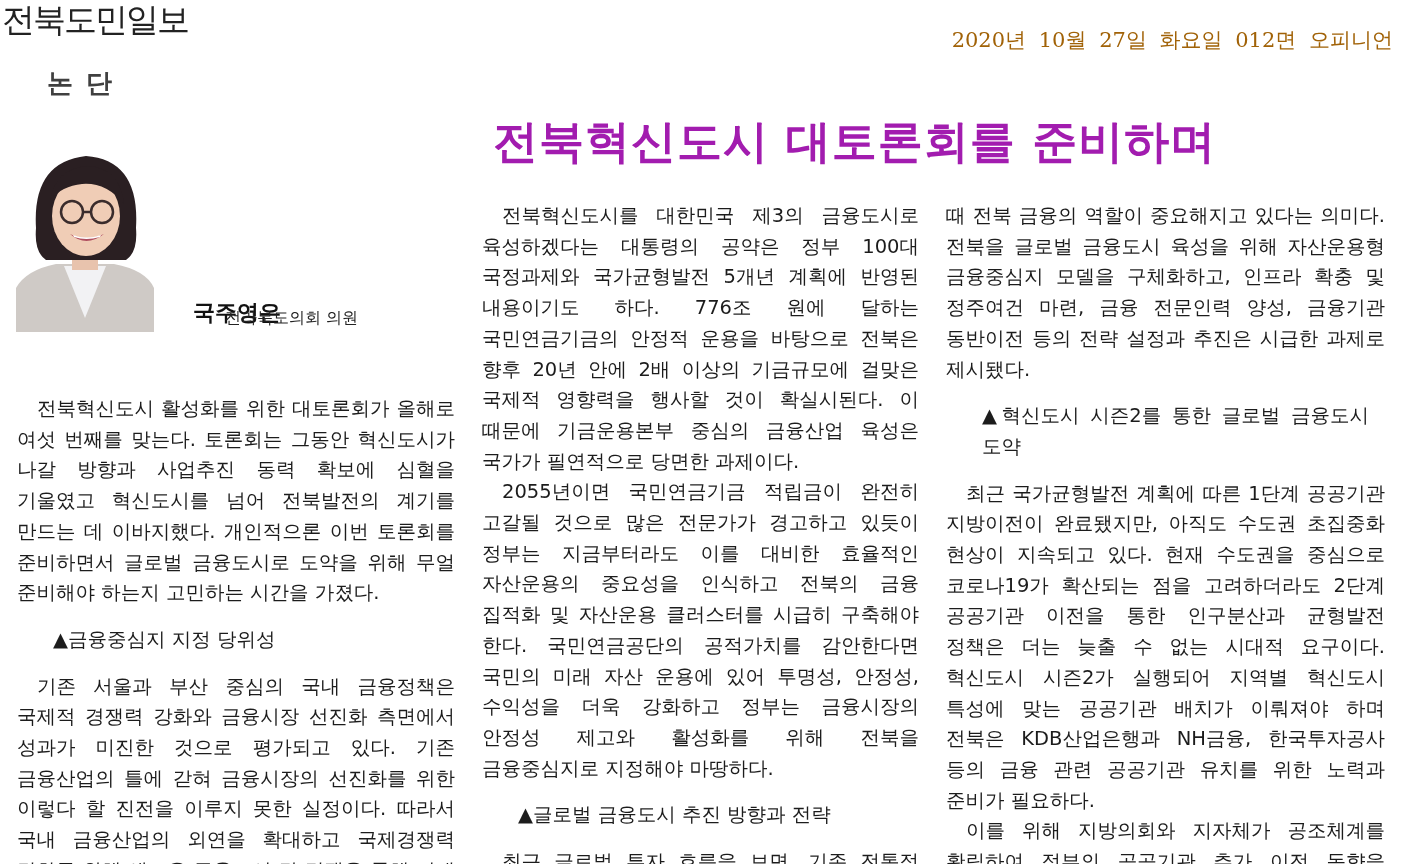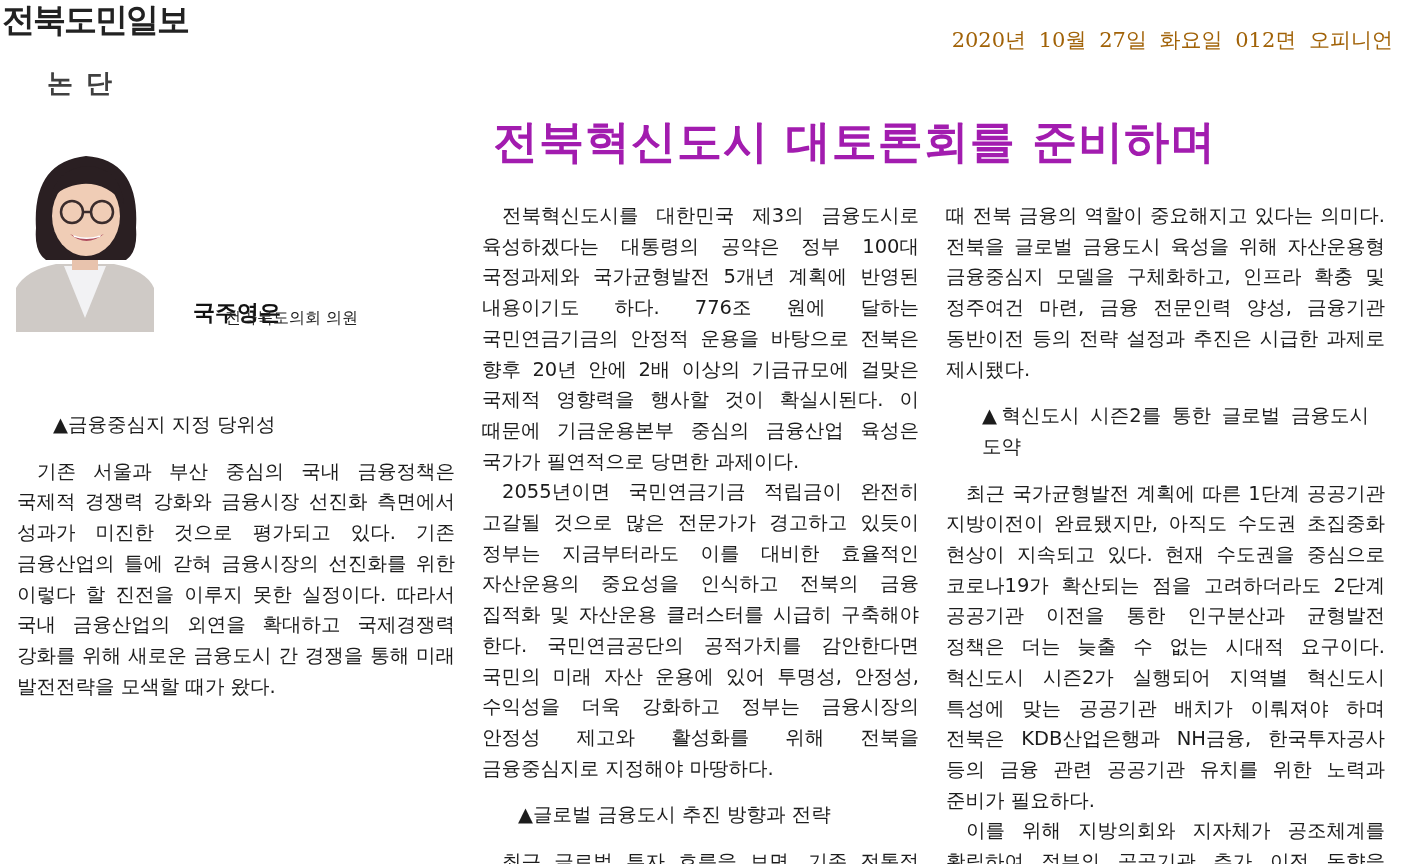--- a/index.html
+++ b/index.html
@@ -4,21 +4,21 @@
   <style>
     html, body { margin: 0; padding: 0; }
     body {
       width: 1401px; height: 864px; overflow: hidden;
       background: #ffffff; color: #1a1a1a;
       font-family: "DejaVu Sans", "Liberation Sans", sans-serif;
       position: relative;
     }
     .masthead {
       position: absolute; left: 2px; top: 0px;
-      font-size: 33px; font-weight: bold; letter-spacing: -2px;
+      font-size: 33px; font-weight: normal; letter-spacing: -2px;
       color: #222; line-height: 40px;
     }
     .dateline {
       position: absolute; right: 8px; top: 26px;
       font-family: "DejaVu Serif", "Liberation Serif", serif;
       font-size: 21px; color: #a16207; word-spacing: 6px; white-space: nowrap;
     }
     .section-label {
       position: absolute; left: 47px; top: 66px;
       font-size: 26px; font-weight: bold; color: #404040; letter-spacing: 2px;
@@ -83,20 +83,21 @@
 
     <path d="M54 86 Q70 100 88 86 Q70 94 54 86 Z" fill="#b05060"></path>
     <path d="M57 87 Q70 92 85 87 L84 89 Q70 93 58 89 Z" fill="#ffffff"></path>
   </svg>
 </div>
 
 <div class="byline-name">국주영은</div>
 <div class="byline-title">전라북도의회 의원</div>
 
 <div class="col col1">
+  <p>전북혁신도시 활성화를 위한 대토론회가 올해로 여섯 번째를 맞는다. 토론회는 그동안 혁신도시가 나갈 방향과 사업추진 동력 확보에 심혈을 기울였고 혁신도시를 넘어 전북발전의 계기를 만드는 데 이바지했다. 개인적으론 이번 토론회를 준비하면서 글로벌 금융도시로 도약을 위해 무얼 준비해야 하는지 고민하는 시간을 가졌다.</p>
   <p class="sub">▲금융중심지 지정 당위성</p>
   <p>기존 서울과 부산 중심의 국내 금융정책은 국제적 경쟁력 강화와 금융시장 선진화 측면에서 성과가 미진한 것으로 평가되고 있다. 기존 금융산업의 틀에 갇혀 금융시장의 선진화를 위한 이렇다 할 진전을 이루지 못한 실정이다. 따라서 국내 금융산업의 외연을 확대하고 국제경쟁력 강화를 위해 새로운 금융도시 간 경쟁을 통해 미래 발전전략을 모색할 때가 왔다.</p>
 </div>
 
 <div class="col col2">
   <p>전북혁신도시를 대한민국 제3의 금융도시로 육성하겠다는 대통령의 공약은 정부 100대 국정과제와 국가균형발전 5개년 계획에 반영된 내용이기도 하다. 776조 원에 달하는 국민연금기금의 안정적 운용을 바탕으로 전북은 향후 20년 안에 2배 이상의 기금규모에 걸맞은 국제적 영향력을 행사할 것이 확실시된다. 이 때문에 기금운용본부 중심의 금융산업 육성은 국가가 필연적으로 당면한 과제이다.</p>
   <p>2055년이면 국민연금기금 적립금이 완전히 고갈될 것으로 많은 전문가가 경고하고 있듯이 정부는 지금부터라도 이를 대비한 효율적인 자산운용의 중요성을 인식하고 전북의 금융 집적화 및 자산운용 클러스터를 시급히 구축해야 한다. 국민연금공단의 공적가치를 감안한다면 국민의 미래 자산 운용에 있어 투명성, 안정성, 수익성을 더욱 강화하고 정부는 금융시장의 안정성 제고와 활성화를 위해 전북을 금융중심지로 지정해야 마땅하다.</p>
   <p class="sub">▲글로벌 금융도시 추진 방향과 전략</p>
   <p>최근 글로벌 투자 흐름을 보면, 기존 전통적 투자자산인 주식과 채권의 비중이 축소되고 대체투자 시장의 비중이 확대되는 추세다. 이러한 변화의 흐름을 볼</p>
 </div>

